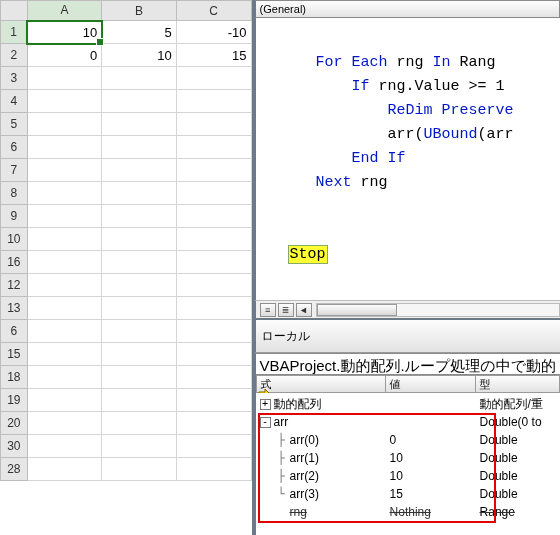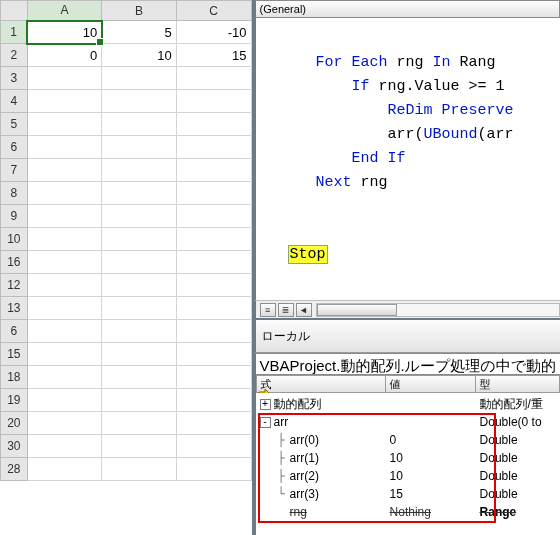--- a/index.html
+++ b/index.html
@@ -304,19 +304,19 @@
         <div class="cVal">15</div>
         <div class="cType">Double</div>
       </div>
       <div class="lrow" style="text-decoration:line-through; color:#333;">
         <div class="cExpr">
             <span class="indent1"></span>
             <span class="treeline"></span>
             <span>rng</span>
           </div>
         <div class="cVal">Nothing</div>
-        <div class="cType" style="text-decoration:none;color:#000;font-weight:bold;">Range</div>
+        <div class="cType" style="text-decoration:none;color:#000;">Range</div>
       </div>
 
       <div class="redbox" style="left:2px; top:20px; width:238px; height:110px;"></div>
     </div>
   </div>
 </div>
 
 </body></html>

